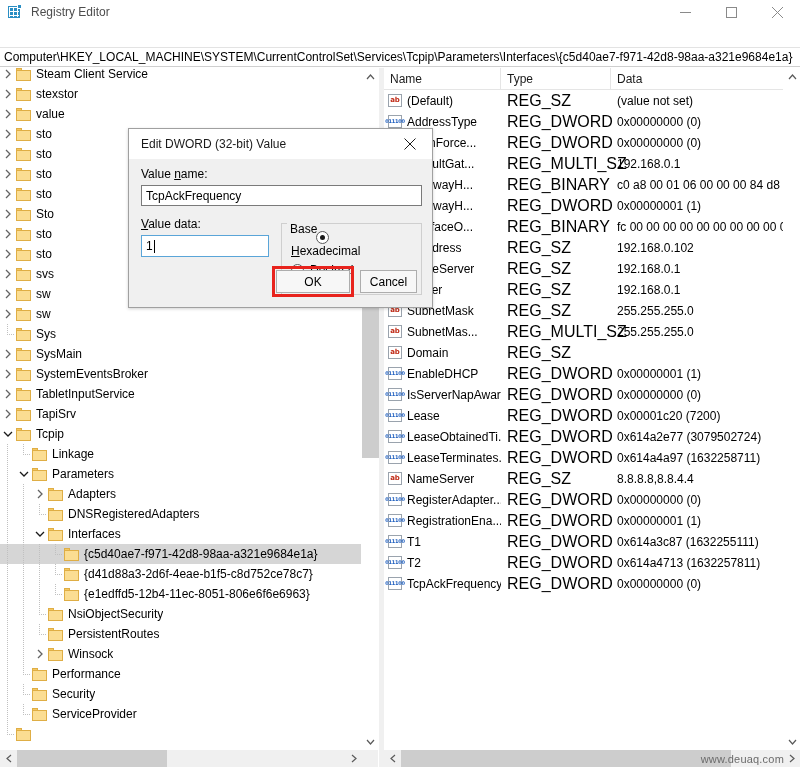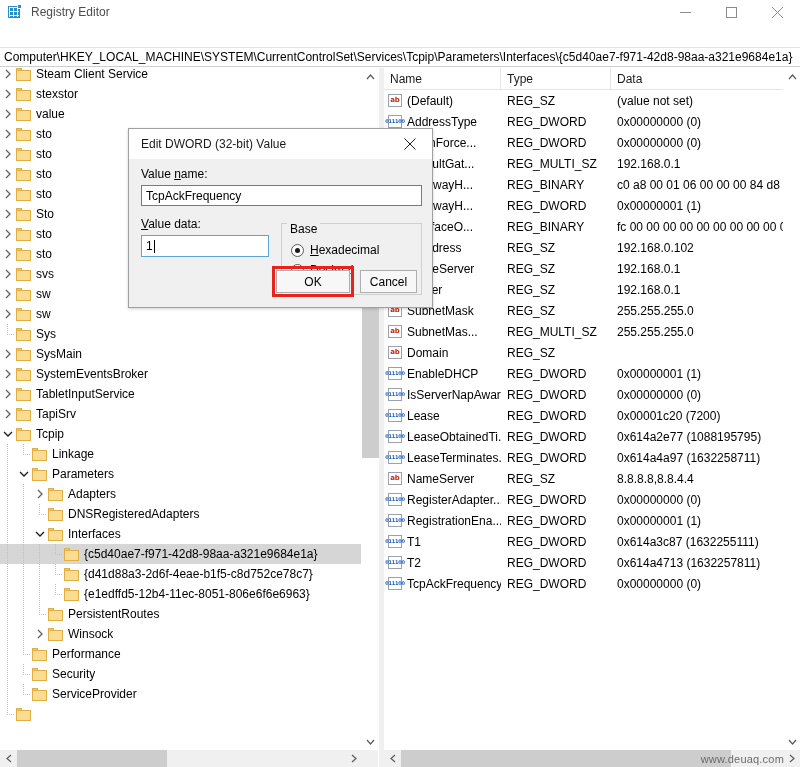--- a/index.html
+++ b/index.html
@@ -139,21 +139,21 @@
     position:absolute; inset:0; background:#fff; border:1px solid #9aa3ad;
   }
   .vicon .txt {
     position:absolute; inset:0; display:flex; align-items:center; justify-content:center;
     font-family:"DejaVu Sans", sans-serif; font-size:7px; font-weight:bold; line-height:1;
   }
   .vicon.sz .txt { color:#c02b17; }
   .vicon.dword .txt { color:#1f5fbf; font-size:5px; letter-spacing:-0.2px; }
   .vicon.dword .txt span { display:block; }
   .cell-name .nm { overflow:hidden; text-overflow:clip; }
-  .cell-type { width:110px; font-size:12px; color:#000; padding-left:6px; }
+  .cell-type { width:110px; font-size:16px; color:#000; padding-left:6px; }
   .cell-data { flex:1; font-size:12px; color:#000; padding-left:6px; overflow:hidden; }
 
   
   .vscroll {
     position:absolute; right:0; top:0; width:17px; bottom:17px; background:#fff;
     border-left:1px solid #fff;
   }
   .vscroll .arrow {
     position:absolute; left:0; width:17px; height:17px; background:#fff;
     display:flex; align-items:center; justify-content:center; color:#5a5a5a;
@@ -587,20 +587,30 @@
             <div class="tree-row">
               <span class="dotline"></span>
               <span class="dotline"></span>
               <span class="dotline"></span>
               <span class="dotline elbow"></span>
               <span class="folder">
                 <span class="tab"></span>
                 <span class="body"></span>
               </span>
               <span class="tree-label">{e1edffd5-12b4-11ec-8051-806e6f6e6963}</span>
+            </div>
+            <div class="tree-row">
+              <span class="dotline"></span>
+              <span class="dotline"></span>
+              <span class="dotline elbow"></span>
+              <span class="folder">
+                <span class="tab"></span>
+                <span class="body"></span>
+              </span>
+              <span class="tree-label">NsiObjectSecurity</span>
             </div>
             <div class="tree-row">
               <span class="dotline"></span>
               <span class="dotline"></span>
               <span class="dotline elbow"></span>
               <span class="folder">
                 <span class="tab"></span>
                 <span class="body"></span>
               </span>
               <span class="tree-label">PersistentRoutes</span>
@@ -904,21 +914,21 @@
                 <span class="vicon dword">
                   <span class="frame"></span>
                   <span class="txt">
                     <span>011</span>
                     <span>100</span>
                   </span>
                 </span>
                 <span class="nm">LeaseObtainedTi...</span>
               </span>
               <span class="cell-type">REG_DWORD</span>
-              <span class="cell-data">0x614a2e77 (1088195795)</span>
+              <span class="cell-data">0x614a2e77 (3079502724)</span>
             </div>
             <div class="list-row">
               <span class="cell-name">
                 <span class="vicon dword">
                   <span class="frame"></span>
                   <span class="txt">
                     <span>011</span>
                     <span>100</span>
                   </span>
                 </span>
@@ -1056,21 +1066,21 @@
       </div>
 
       <div class="fld-label" style="left:12px; top:58px;"><u>V</u>alue data:</div>
       <div class="txtbox focused" style="left:12px; top:76px; width:128px; height:22px;">
         <span>1</span>
           <span class="caret"></span>
       </div>
 
       <div class="groupbox" style="left:152px; top:64px; width:141px; height:72px;"></div>
       <div class="group-title" style="left:158px; top:63px;">Base</div>
-      <div class="radio-row" style="left:162px; top:84px;">
+      <div class="radio-row" style="left:162px; top:72px;flex-direction:column;">
         <span class="radio checked"></span>
         <span><u>H</u>exadecimal</span>
       </div>
       <div class="radio-row" style="left:162px; top:104px;">
         <span class="radio"></span>
         <span><u>D</u>ecimal</span>
       </div>
 
       <div class="dlg-btn" style="left:147px; top:111px; width:74px; height:23px;">OK</div>
       <div class="redbox" style="left:143px; top:107px; width:82px; height:31px;"></div>

